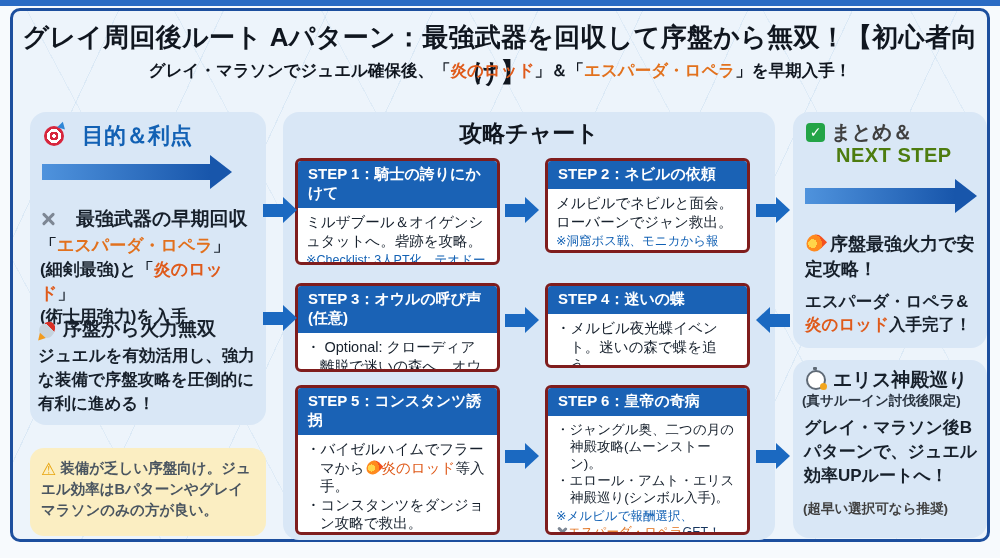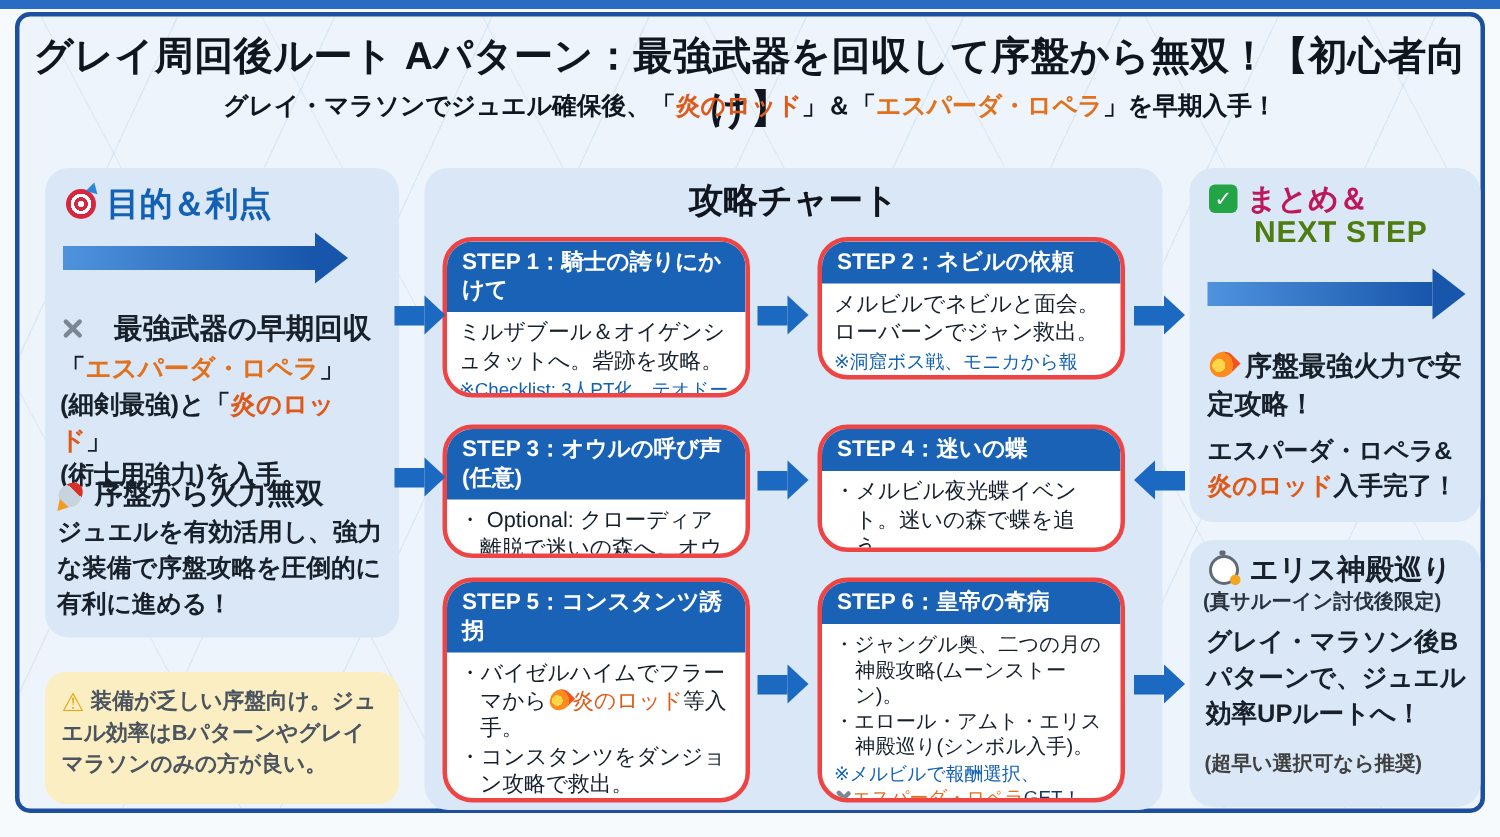--- a/index.html
+++ b/index.html
@@ -15,34 +15,34 @@
   .subtitle{position:absolute;left:20px;right:20px;top:60px;text-align:center;font-size:16.5px;font-weight:bold;color:#10161f;}
   .orange{color:#e2711d;}
   .orange-red{color:#df5a1a;}
   .panel{position:absolute;background:#d9e7f6;border-radius:16px;}
   .panel-left{left:30px;top:112px;width:236px;height:313px;}
   .panel-mid{left:283px;top:112px;width:492px;height:428px;}
   .panel-sum{left:793px;top:112px;width:194px;height:236px;}
   .panel-next{left:793px;top:360px;width:194px;height:178px;}
   .warn-box{position:absolute;left:30px;top:448px;width:236px;height:88px;background:#fbeec2;border-radius:14px;
     padding:10px 11px;box-sizing:border-box;font-size:14.5px;font-weight:bold;color:#4a5560;line-height:1.45;}
-  .goal-head{position:absolute;left:44px;top:121px;font-size:22px;font-weight:bold;color:#1261b4;display:flex;align-items:center;gap:7px;}
-  .sum-head1{position:absolute;left:806px;top:119px;font-size:20px;font-weight:bold;color:#be185d;display:flex;align-items:center;gap:6px;}
+  .goal-head{position:absolute;left:44px;top:121px;font-size:22px;font-weight:bold;color:#1261b4;display:flex;align-items:center;gap:18px;}
+  .sum-head1{position:absolute;left:806px;top:119px;font-size:20px;font-weight:bold;color:#404040;display:flex;align-items:center;gap:6px;}
   .sum-head2{position:absolute;left:836px;top:144px;font-size:20px;font-weight:bold;color:#4d7c0f;letter-spacing:.5px;}
   .chart-head{position:absolute;left:283px;top:118px;width:492px;text-align:center;font-size:23px;font-weight:bold;color:#10161f;}
   .big-arrow{position:absolute;height:16px;background:linear-gradient(90deg,#4f93dd,#1856ab);}
   .big-arrow::after{content:"";position:absolute;right:-22px;top:-9px;border-left:22px solid #1856ab;
     border-top:17px solid transparent;border-bottom:17px solid transparent;}
   .ba-left{left:42px;top:164px;width:168px;}
   .ba-right{left:805px;top:188px;width:150px;}
   .goal-sec-title{position:absolute;left:40px;top:206px;font-size:19px;font-weight:bold;color:#17202b;display:flex;align-items:center;gap:20px;}
   .goal-sec1-body{position:absolute;left:40px;top:234px;width:215px;font-size:17px;font-weight:bold;color:#17202b;line-height:1.4;}
   .goal-sec2-title{position:absolute;left:40px;top:316px;font-size:19px;font-weight:bold;color:#17202b;display:flex;align-items:center;gap:8px;}
   .goal-sec2-body{position:absolute;left:38px;top:344px;width:222px;font-size:16.5px;font-weight:bold;color:#17202b;line-height:1.45;}
-  .step{position:absolute;border:3px solid #ef4444;border-radius:20px;background:#ffffff;overflow:hidden;box-sizing:border-box;}
+  .step{position:absolute;border:3px solid #7f1d1d;border-radius:6px;background:#ffffff;overflow:hidden;box-sizing:border-box;}
   .step-h{background:#1a62b5;color:#ffffff;font-weight:bold;font-size:15px;padding:4px 10px 5px;}
   .step-b{padding:5px 8px 4px;font-weight:normal;color:#16202c;font-size:14.5px;line-height:1.28;}
   .step-b.small{font-size:13.5px;line-height:1.26;}
   .li{padding-left:14px;text-indent:-14px;}
   .note{color:#1261b4;font-size:12.5px;line-height:1.28;margin-top:2px;padding-left:13px;text-indent:-13px;}
   .note.dark{color:#1d2732;}
   .note.noindent{padding-left:0;text-indent:0;}
   .arr{position:absolute;width:20px;height:13px;background:#1b69c1;}
   .arr.r::after{content:"";position:absolute;right:-14px;top:-7px;border-left:14px solid #1b69c1;
     border-top:13.5px solid transparent;border-bottom:13.5px solid transparent;}

